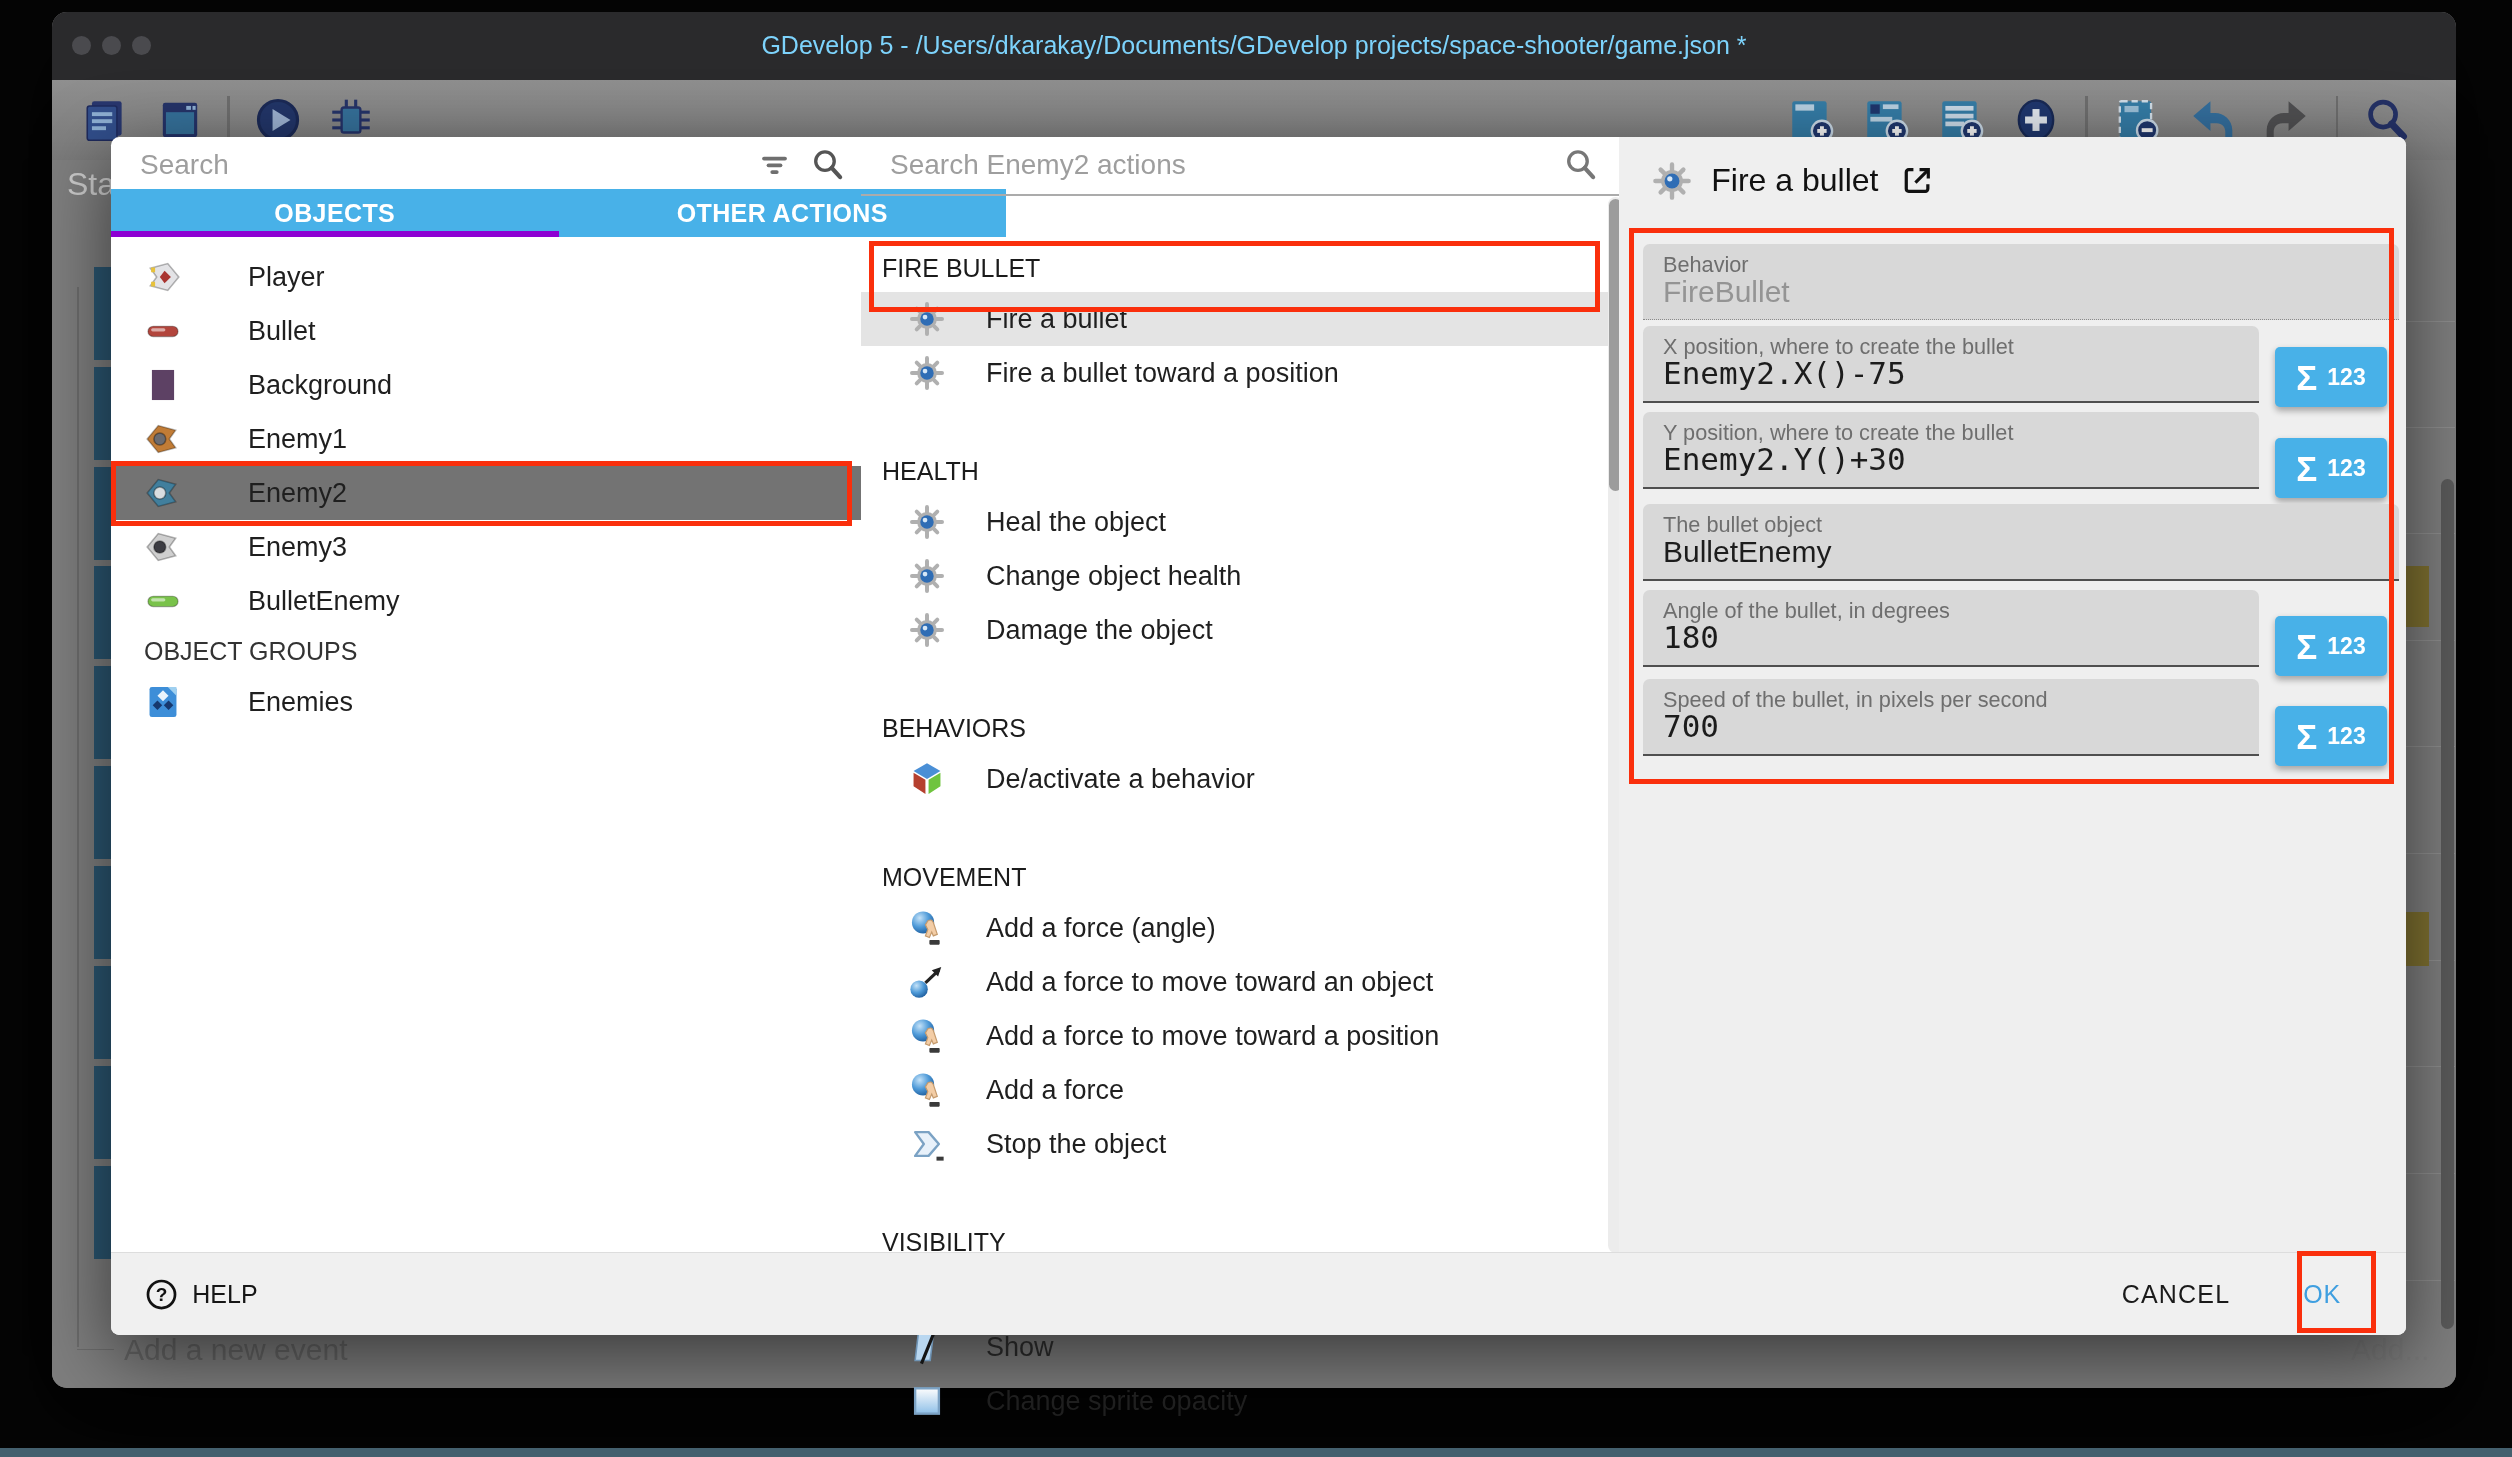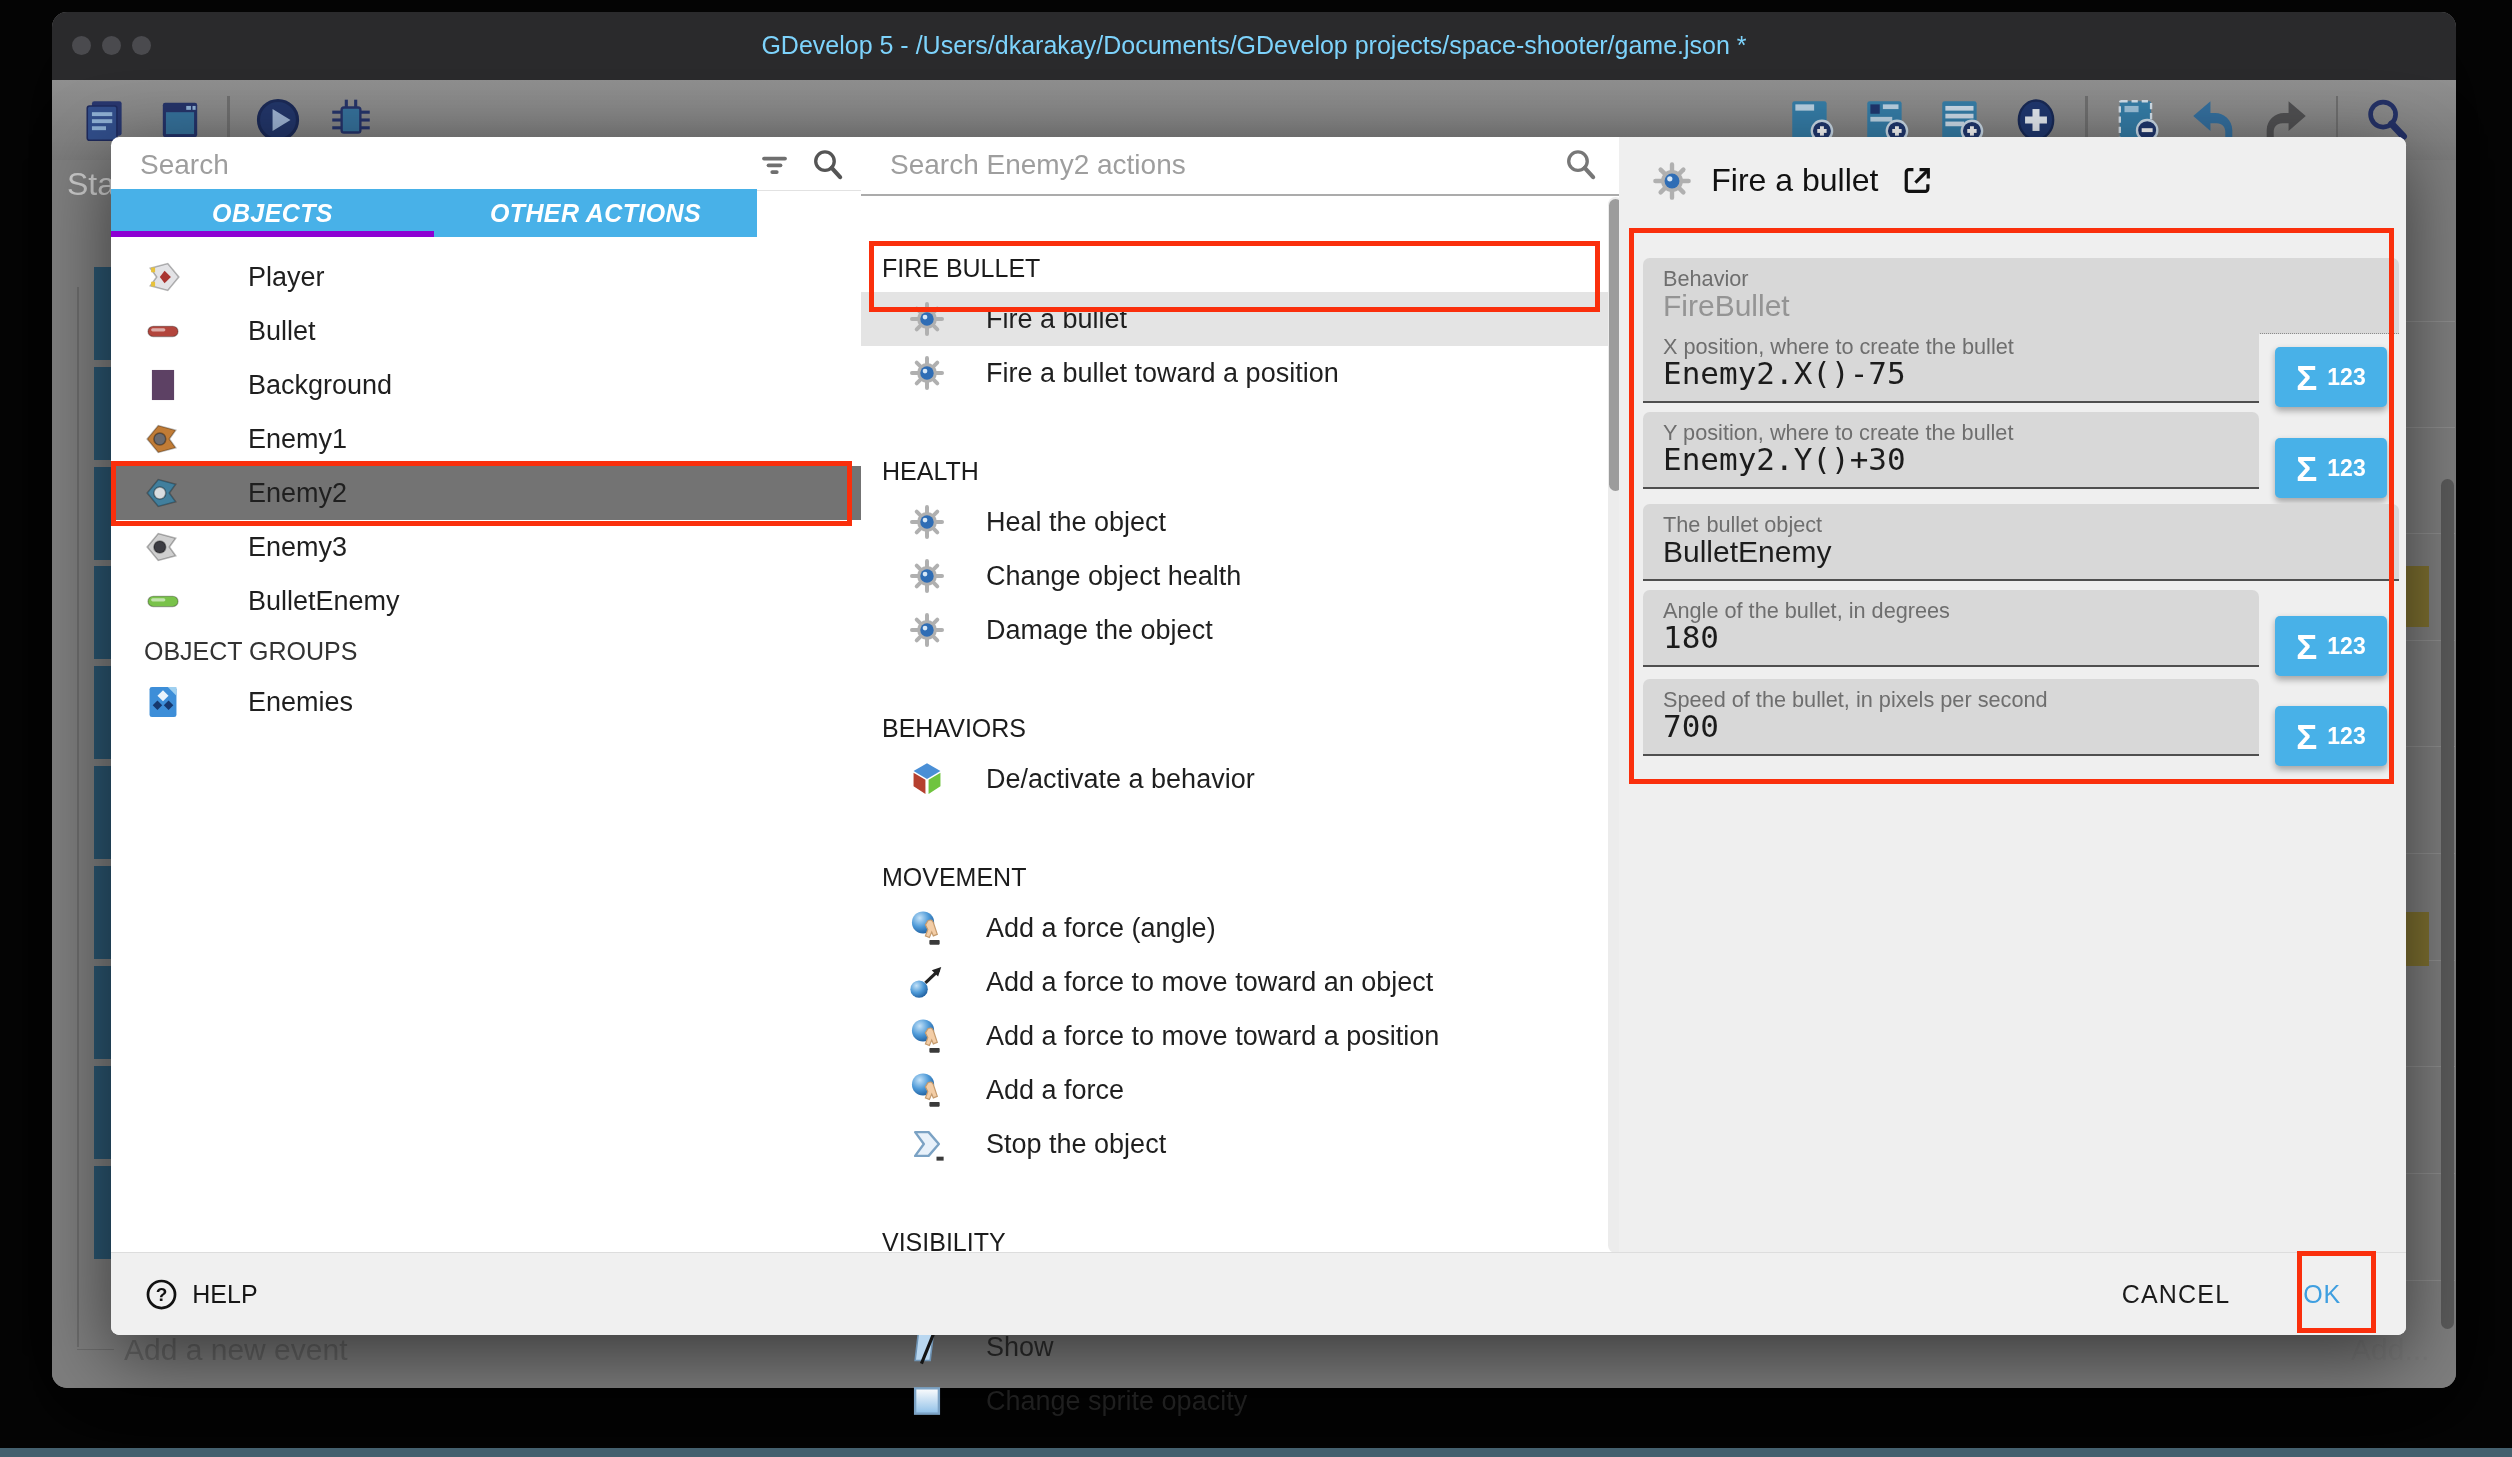--- a/index.html
+++ b/index.html
@@ -44,21 +44,21 @@
 
   .search-row{position:absolute;top:0;left:0;right:0;height:55px;display:flex;align-items:center;}
   .search-input{border:0;outline:none;background:transparent;font-size:28px;color:#333;
                 font-family:"Liberation Sans",sans-serif;flex:1;margin-left:27px;}
   .search-input::placeholder{color:#9e9e9e;}
   .row-line-left{position:absolute;left:0;right:0;top:53px;height:0.8px;background:#e2e2e2;}
   .row-line-mid{position:absolute;left:0;right:0;top:57px;height:1.7px;background:#ababab;}
   .sicon{width:37px;height:37px;flex:none;}
   .ficon{width:33px;height:33px;flex:none;margin-right:18.3px;}
 
-  .tabs{position:absolute;left:0;top:52px;width:646px;height:48px;display:flex;font-style:italic;}
+  .tabs{position:absolute;left:0;top:52px;width:895px;height:48px;display:flex;}
   .tab{flex:1;display:flex;align-items:center;justify-content:center;color:#fff;font-size:25px;
        font-weight:bold;letter-spacing:0.4px;position:relative;}
   .tab .underline{position:absolute;left:0;right:0;bottom:0;height:5.8px;}
 
   .objects-list{position:absolute;left:0;top:113px;width:750px;}
   .obj-row{height:54px;display:flex;align-items:center;padding-left:33px;}
   .obj-row.selected{background:#737373;}
   .obj-icon{width:38px;height:38px;flex:none;}
   .obj-icon svg{width:38px;height:38px;}
   .obj-label{margin-left:66px;font-size:27px;color:#1f1f1f;}
@@ -582,21 +582,21 @@
     <circle cx="21.5" cy="21.5" r="3" fill="#d6e7f7"></circle>
             </svg></span>
         <span class="insp-title">Fire a bullet</span>
         <svg class="ext-icon" viewBox="0 0 24 24">
           <path d="M9.2 4.6H6A1.7 1.7 0 0 0 4.3 6.3v11.4A1.7 1.7 0 0 0 6 19.4h11.4a1.7 1.7 0 0 0 1.7-1.7v-3.2" fill="none" stroke="#111" stroke-width="2.2"></path>
           <path d="M13.4 4.6h6v6" fill="none" stroke="#111" stroke-width="2.2"></path>
           <path d="M19 5 10.6 13.4" fill="none" stroke="#111" stroke-width="2.2"></path>
         </svg>
       </div>
       <div id="fields">
-          <div class="field full disabled" style="top: 121px;">
+          <div class="field full disabled" style="top: 107px;">
             <span class="f-label">Behavior</span>
     <span class="f-value">FireBullet</span>
           </div>
           <div class="field mono" style="top: 189px;">
             <span class="f-label">X position, where to create the bullet</span>
     <span class="f-value">Enemy2.X()-75</span>
           </div>
           <button class="sigma-btn" style="top: 210px;">
             <span class="sigma-sym">Σ</span>
       <span class="sigma-num">123</span>

